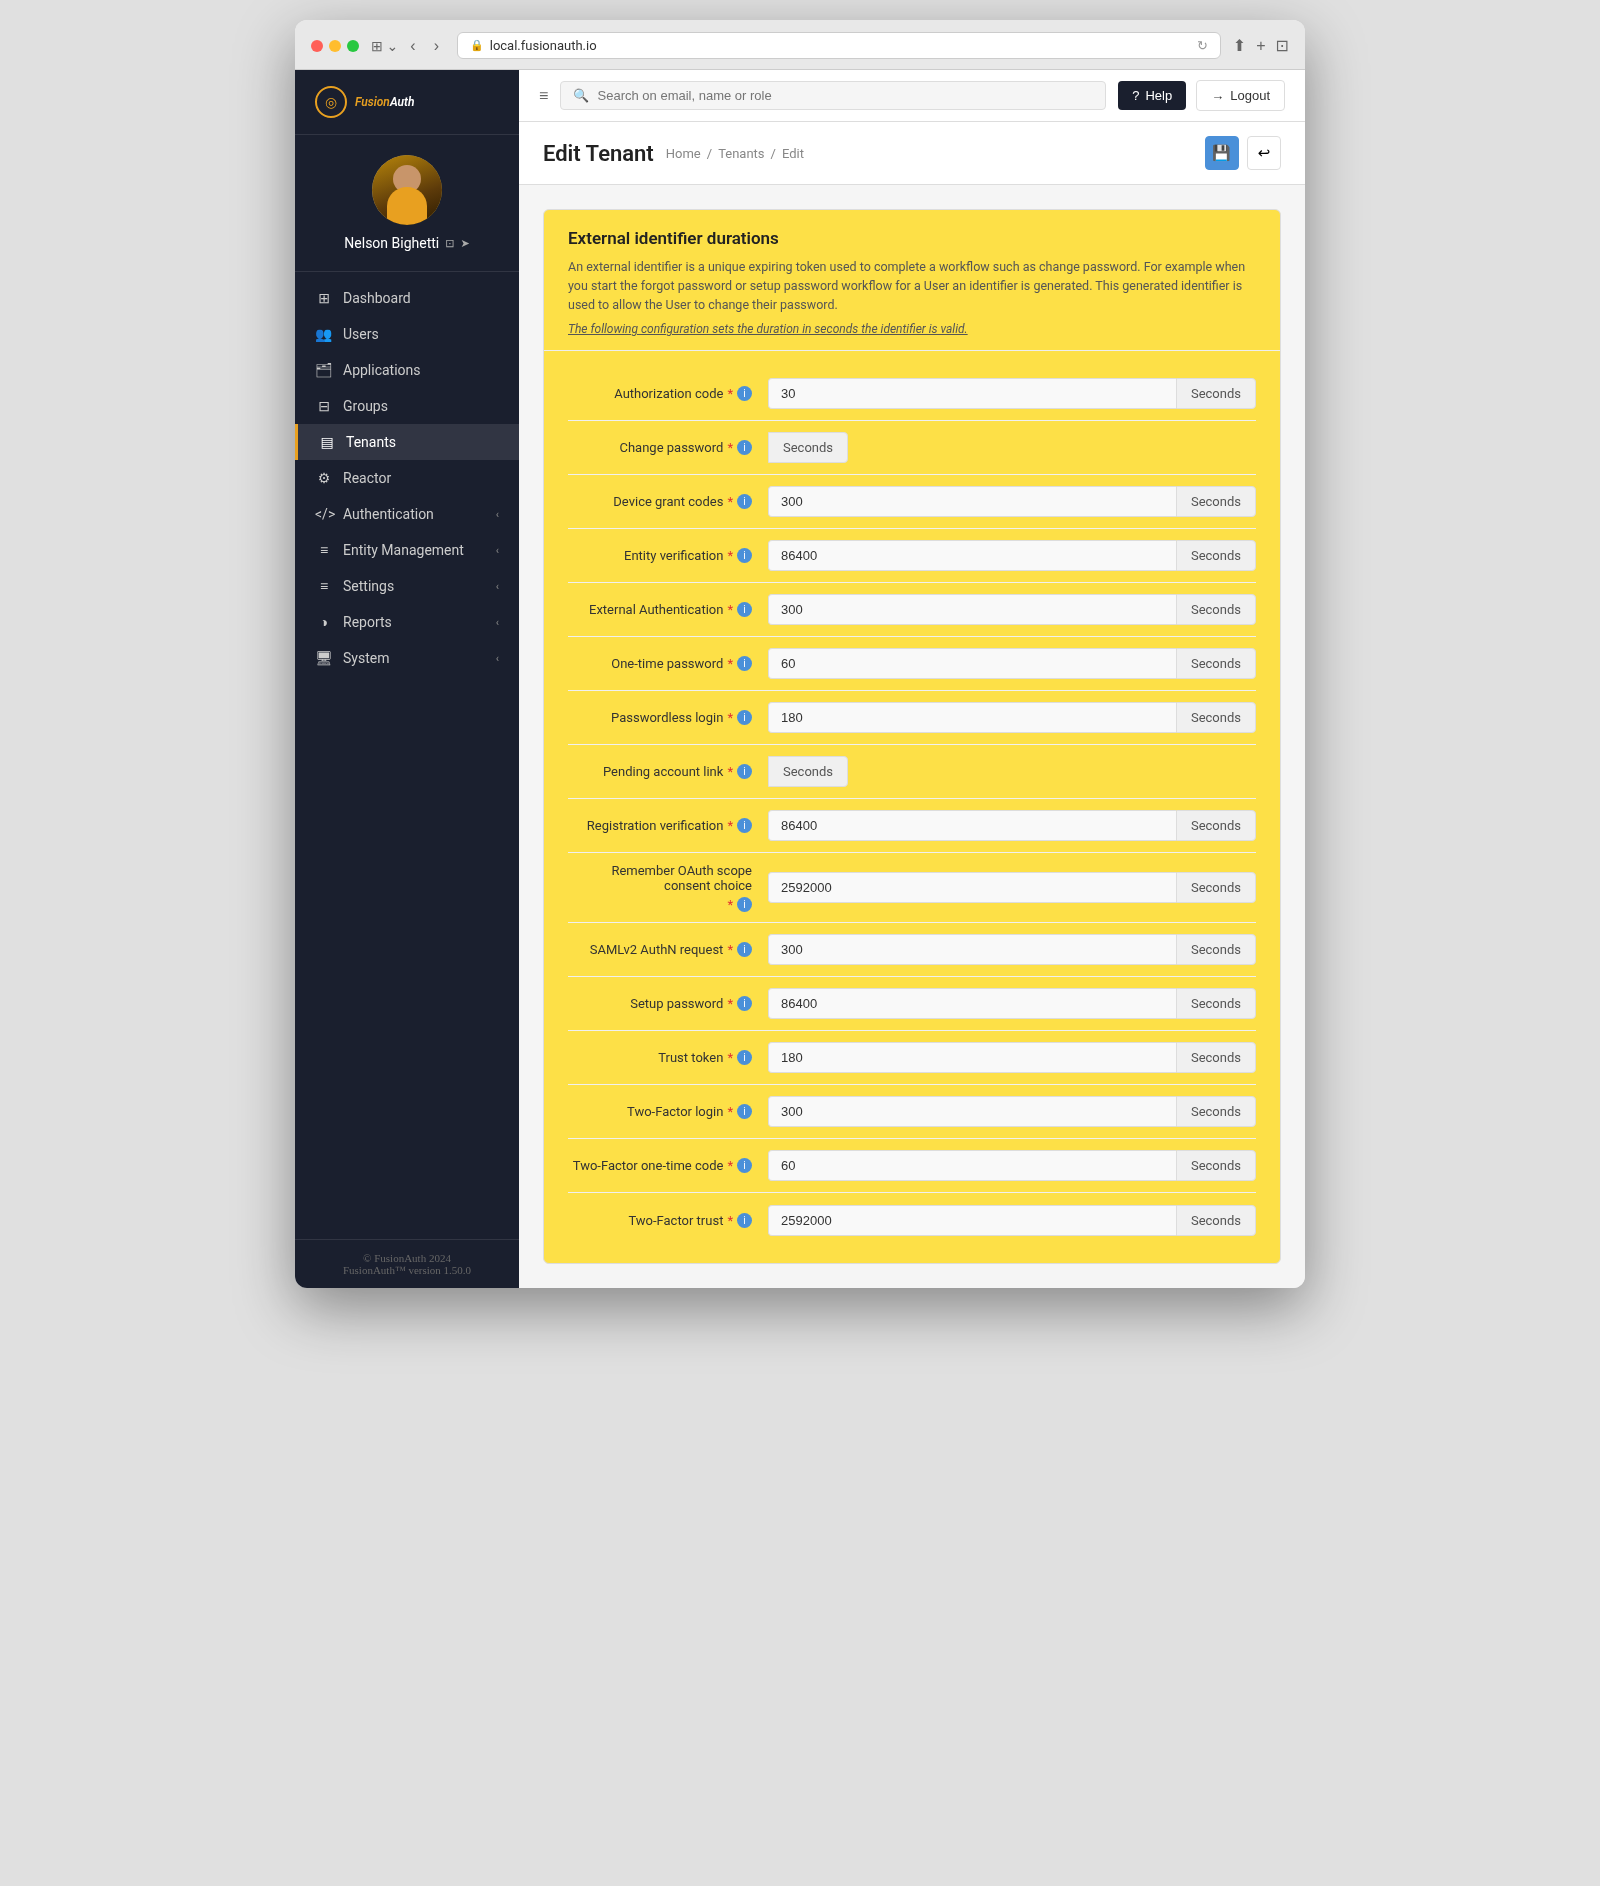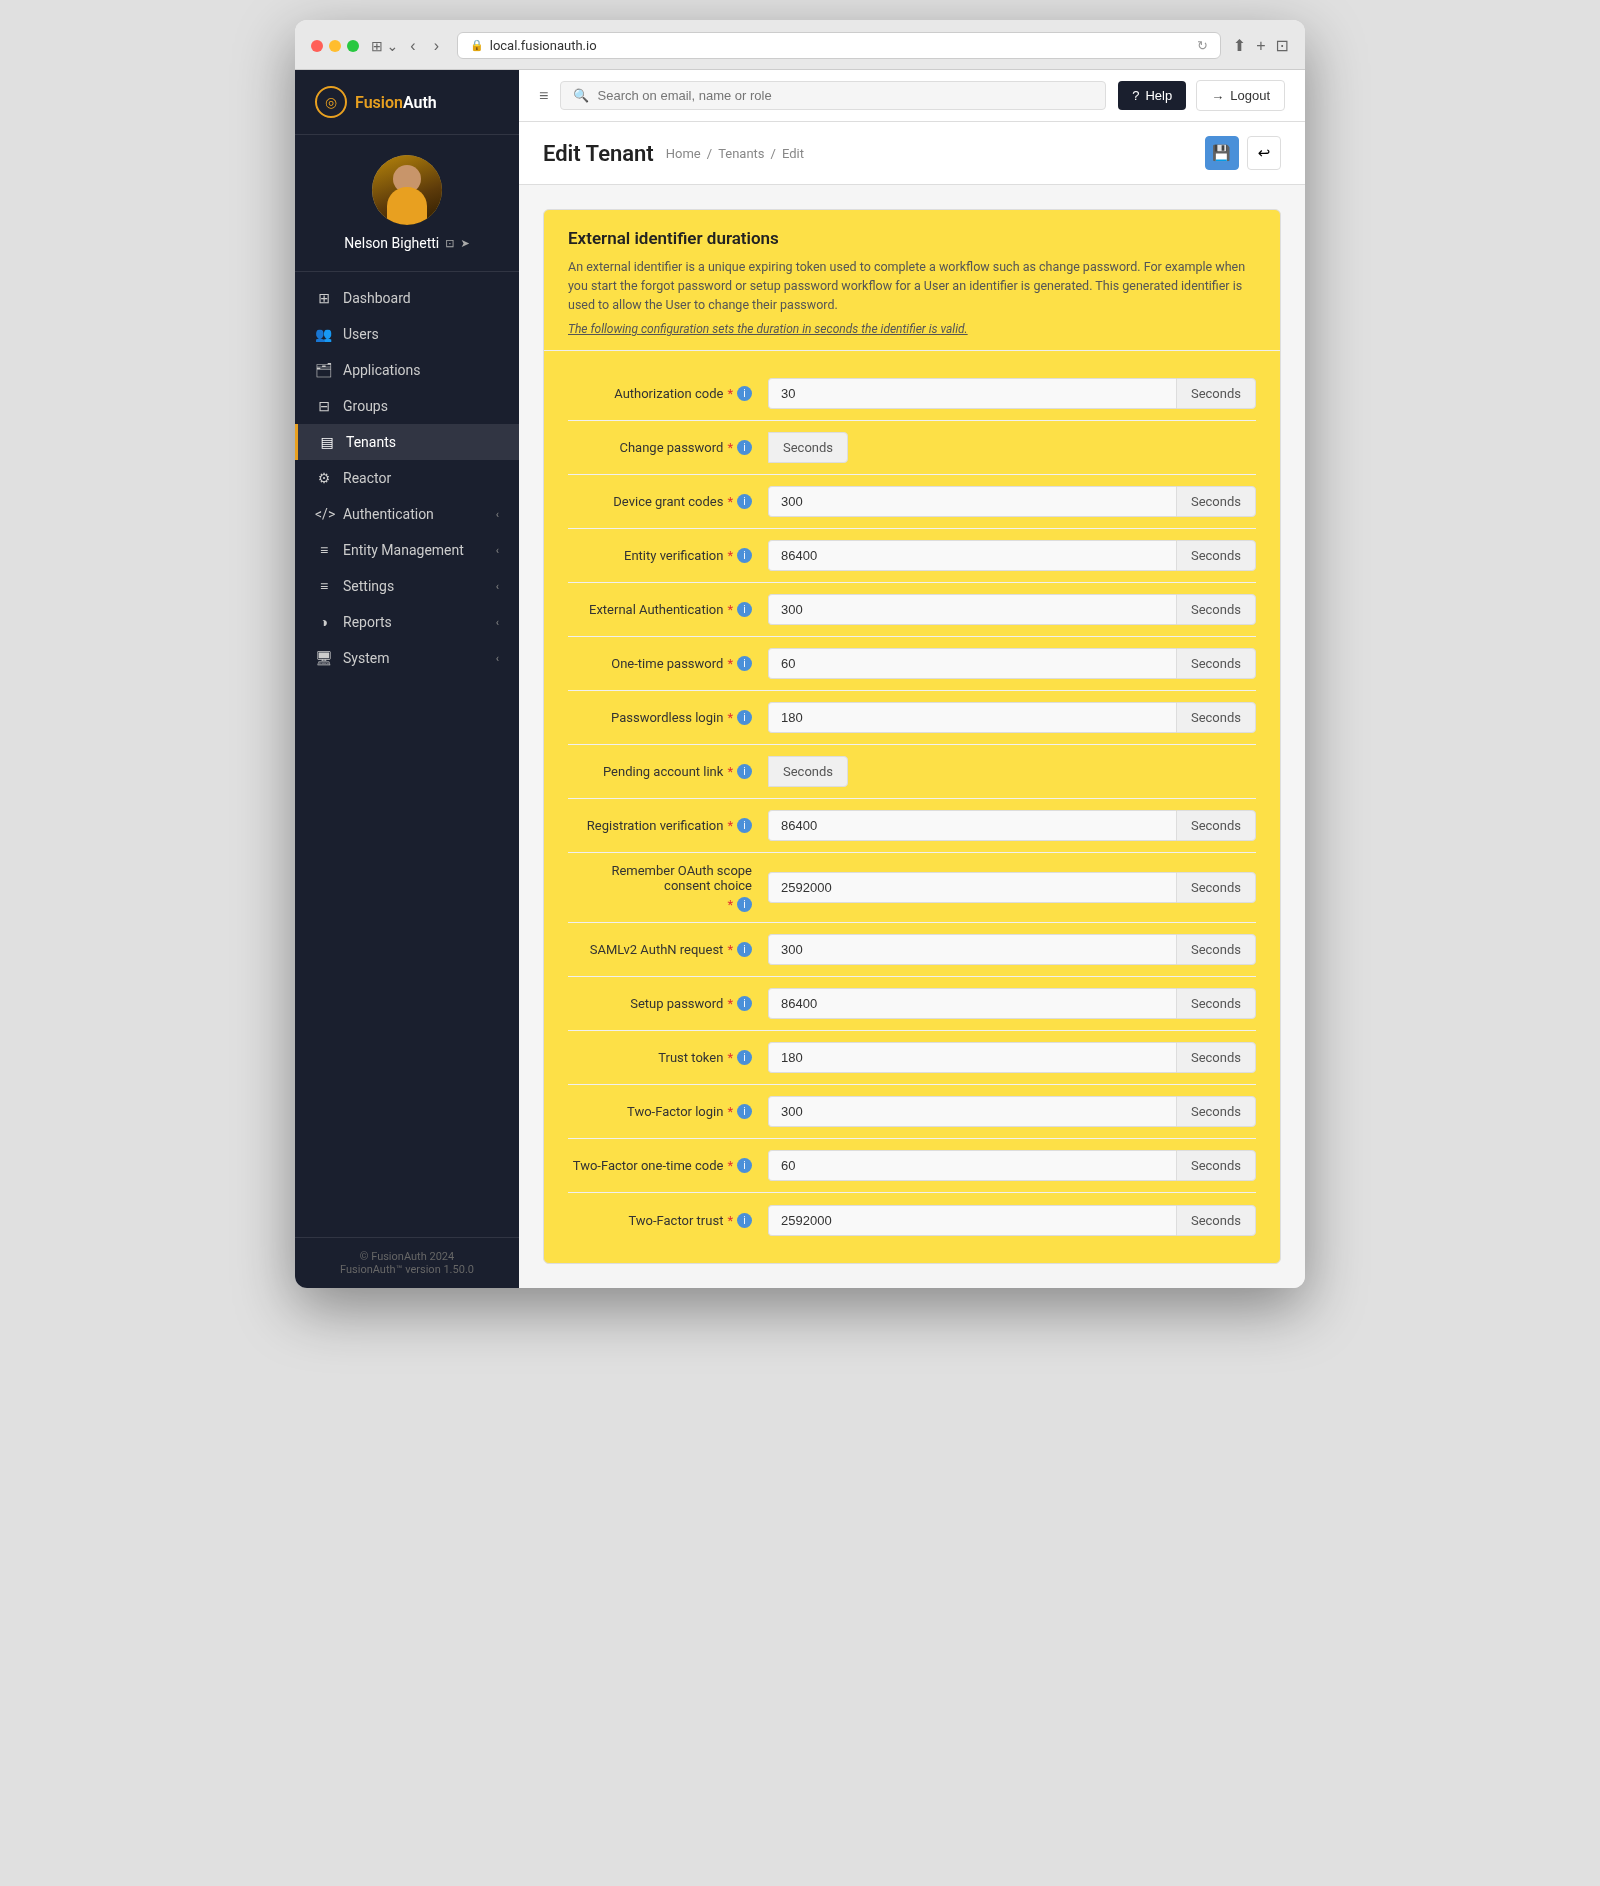--- a/index.html
+++ b/index.html
@@ -113,23 +113,24 @@
       width: 32px; height: 32px;
       border: 2px solid #e8a020;
       border-radius: 50%;
       display: flex;
       align-items: center;
       justify-content: center;
       font-size: 14px;
       color: #e8a020;
     }
     .logo-text {
-      font-size: 16px;
+      font-size: 12px;
       font-weight: 600;
       color: white;
+      font-style: italic;
     }
     .logo-text span { color: #e8a020; }
 
     .sidebar-user {
       padding: 20px;
       display: flex;
       flex-direction: column;
       align-items: center;
       border-bottom: 1px solid rgba(255,255,255,0.1);
     }
@@ -172,20 +173,21 @@
     }
     .nav-item .nav-icon { font-size: 14px; width: 18px; text-align: center; }
     .nav-item .nav-chevron { margin-left: auto; font-size: 11px; color: #888; }
 
     .sidebar-footer {
       padding: 12px 20px;
       font-size: 11px;
       color: #666;
       text-align: center;
       border-top: 1px solid rgba(255,255,255,0.1);
+      font-family: Liberation Serif, serif;
     }
 
     
     .main-content {
       flex: 1;
       background: #f5f5f5;
       overflow-y: auto;
       display: flex;
       flex-direction: column;
     }

